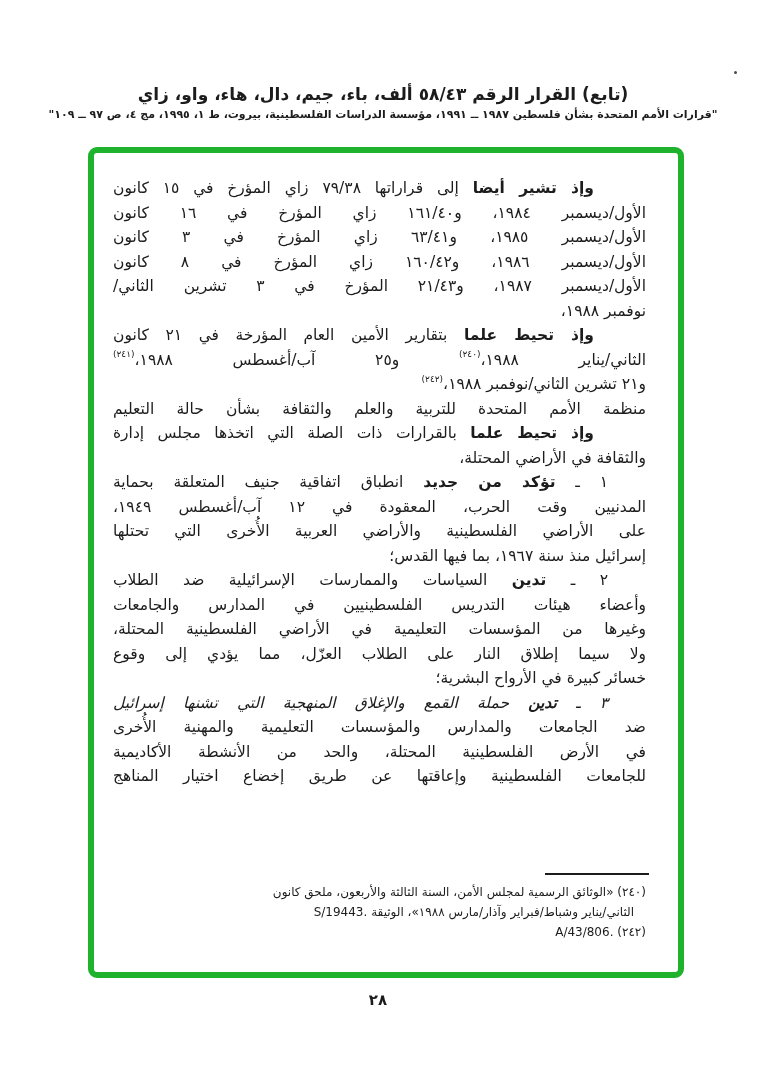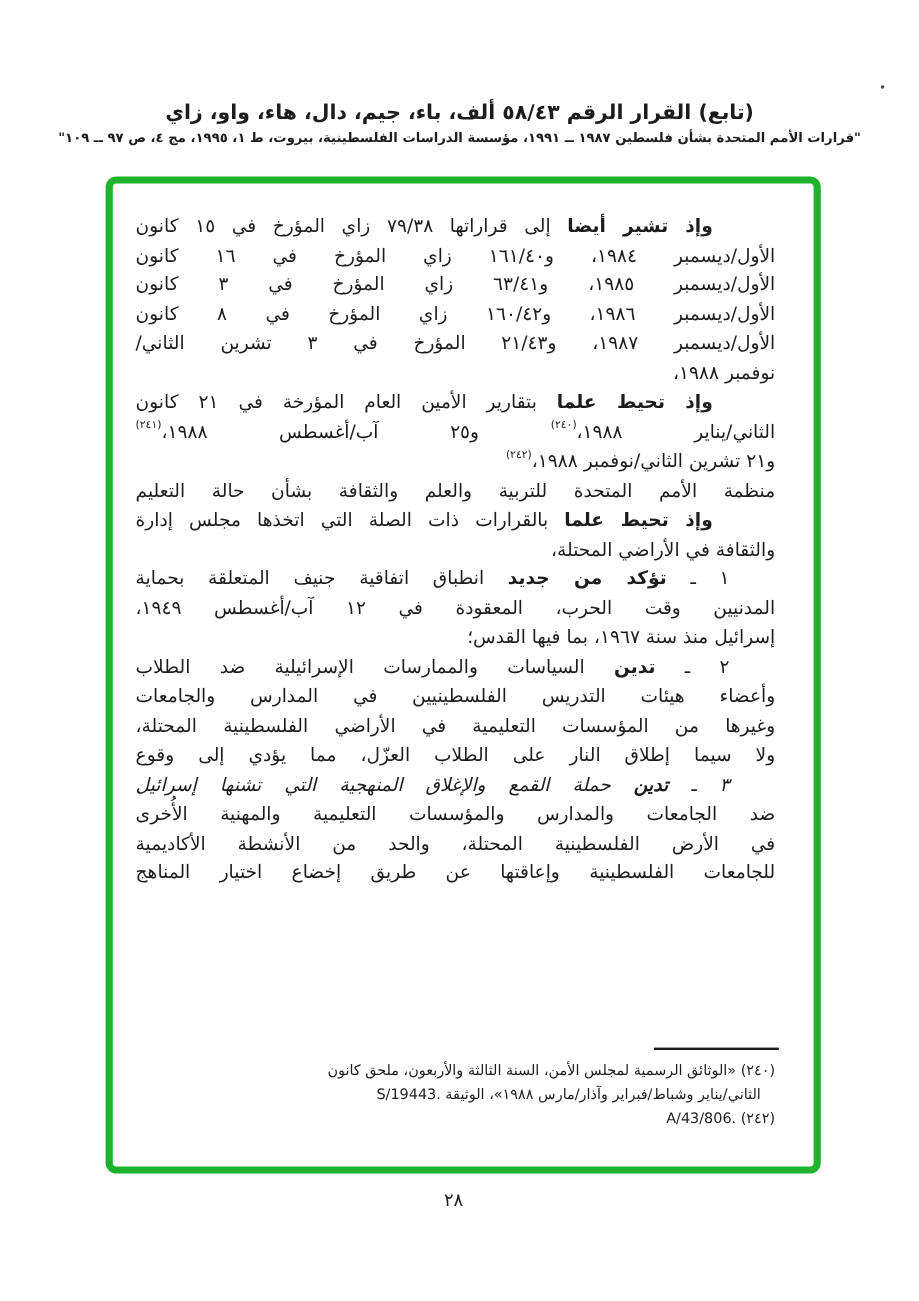--- a/index.html
+++ b/index.html
@@ -27,21 +27,21 @@
   .bold{font-weight:bold;}
   sup{font-size:9px;line-height:0;position:relative;top:-1px;}
   .fn-rule{position:absolute;left:545px;top:873px;width:104px;height:2px;background:#1c1c1c;}
   .footnotes{
     position:absolute;left:113px;top:882px;width:533px;
     direction:rtl;font-size:12px;
   }
   .fn-line{height:20px;line-height:20px;text-align:right;}
   .page-number{
     position:absolute;left:343px;top:991px;width:70px;
-    text-align:center;font-size:15px;font-weight:normal;direction:rtl;
+    text-align:center;font-size:15px;font-weight:bold;direction:rtl;
   }
   [dir="ltr"]{unicode-bidi:embed;margin-left:31px;}
 </style>
 </head>
 <body>
 
 <div class="page">
 
   <div class="corner-dot"></div>
 
@@ -59,25 +59,27 @@
       <div class="tl just"><span>الأول/ديسمبر ١٩٨٧، و٢١/٤٣ المؤرخ في ٣ تشرين الثاني/</span></div>
       <div class="tl right"><span>نوفمبر ١٩٨٨،</span></div>
       <div class="tl just" style="text-indent: 52px;"><span class="bold">وإذ تحيط علما</span><span> بتقارير الأمين العام المؤرخة في ٢١ كانون</span></div>
       <div class="tl just"><span>الثاني/يناير ١٩٨٨،</span><sup>(٢٤٠)</sup><span> و٢٥ آب/أغسطس ١٩٨٨،</span><sup>(٢٤١)</sup></div>
       <div class="tl right"><span>و٢١ تشرين الثاني/نوفمبر ١٩٨٨،</span><sup>(٢٤٢)</sup></div>
       <div class="tl just"><span>منظمة الأمم المتحدة للتربية والعلم والثقافة بشأن حالة التعليم</span></div>
       <div class="tl just" style="text-indent: 52px;"><span class="bold">وإذ تحيط علما</span><span> بالقرارات ذات الصلة التي اتخذها مجلس إدارة</span></div>
       <div class="tl right"><span>والثقافة في الأراضي المحتلة،</span></div>
       <div class="tl just" style="text-indent: 38px;"><span>١ ـ </span><span class="bold">تؤكد من جديد</span><span> انطباق اتفاقية جنيف المتعلقة بحماية</span></div>
       <div class="tl just"><span>المدنيين وقت الحرب، المعقودة في ١٢ آب/أغسطس ١٩٤٩،</span></div>
+      <div class="tl just"><span>على الأراضي الفلسطينية والأراضي العربية الأُخرى التي تحتلها</span></div>
       <div class="tl right"><span>إسرائيل منذ سنة ١٩٦٧، بما فيها القدس؛</span></div>
       <div class="tl just" style="text-indent: 38px;"><span>٢ ـ </span><span class="bold">تدين</span><span> السياسات والممارسات الإسرائيلية ضد الطلاب</span></div>
       <div class="tl just"><span>وأعضاء هيئات التدريس الفلسطينيين في المدارس والجامعات</span></div>
       <div class="tl just"><span>وغيرها من المؤسسات التعليمية في الأراضي الفلسطينية المحتلة،</span></div>
       <div class="tl just"><span>ولا سيما إطلاق النار على الطلاب العزّل، مما يؤدي إلى وقوع</span></div>
+      <div class="tl right"><span>خسائر كبيرة في الأرواح البشرية؛</span></div>
       <div class="tl just" style="text-indent: 38px; font-style: italic;"><span>٣ ـ </span><span class="bold">تدين</span><span> حملة القمع والإغلاق المنهجية التي تشنها إسرائيل</span></div>
       <div class="tl just"><span>ضد الجامعات والمدارس والمؤسسات التعليمية والمهنية الأُخرى</span></div>
       <div class="tl just"><span>في الأرض الفلسطينية المحتلة، والحد من الأنشطة الأكاديمية</span></div>
       <div class="tl just"><span>للجامعات الفلسطينية وإعاقتها عن طريق إخضاع اختيار المناهج</span></div>
     </div>
 
   <div class="fn-rule"></div>
 
   <div class="footnotes">
       <div class="fn-line"><span>(٢٤٠) «الوثائق الرسمية لمجلس الأمن، السنة الثالثة والأربعون، ملحق كانون</span></div>

